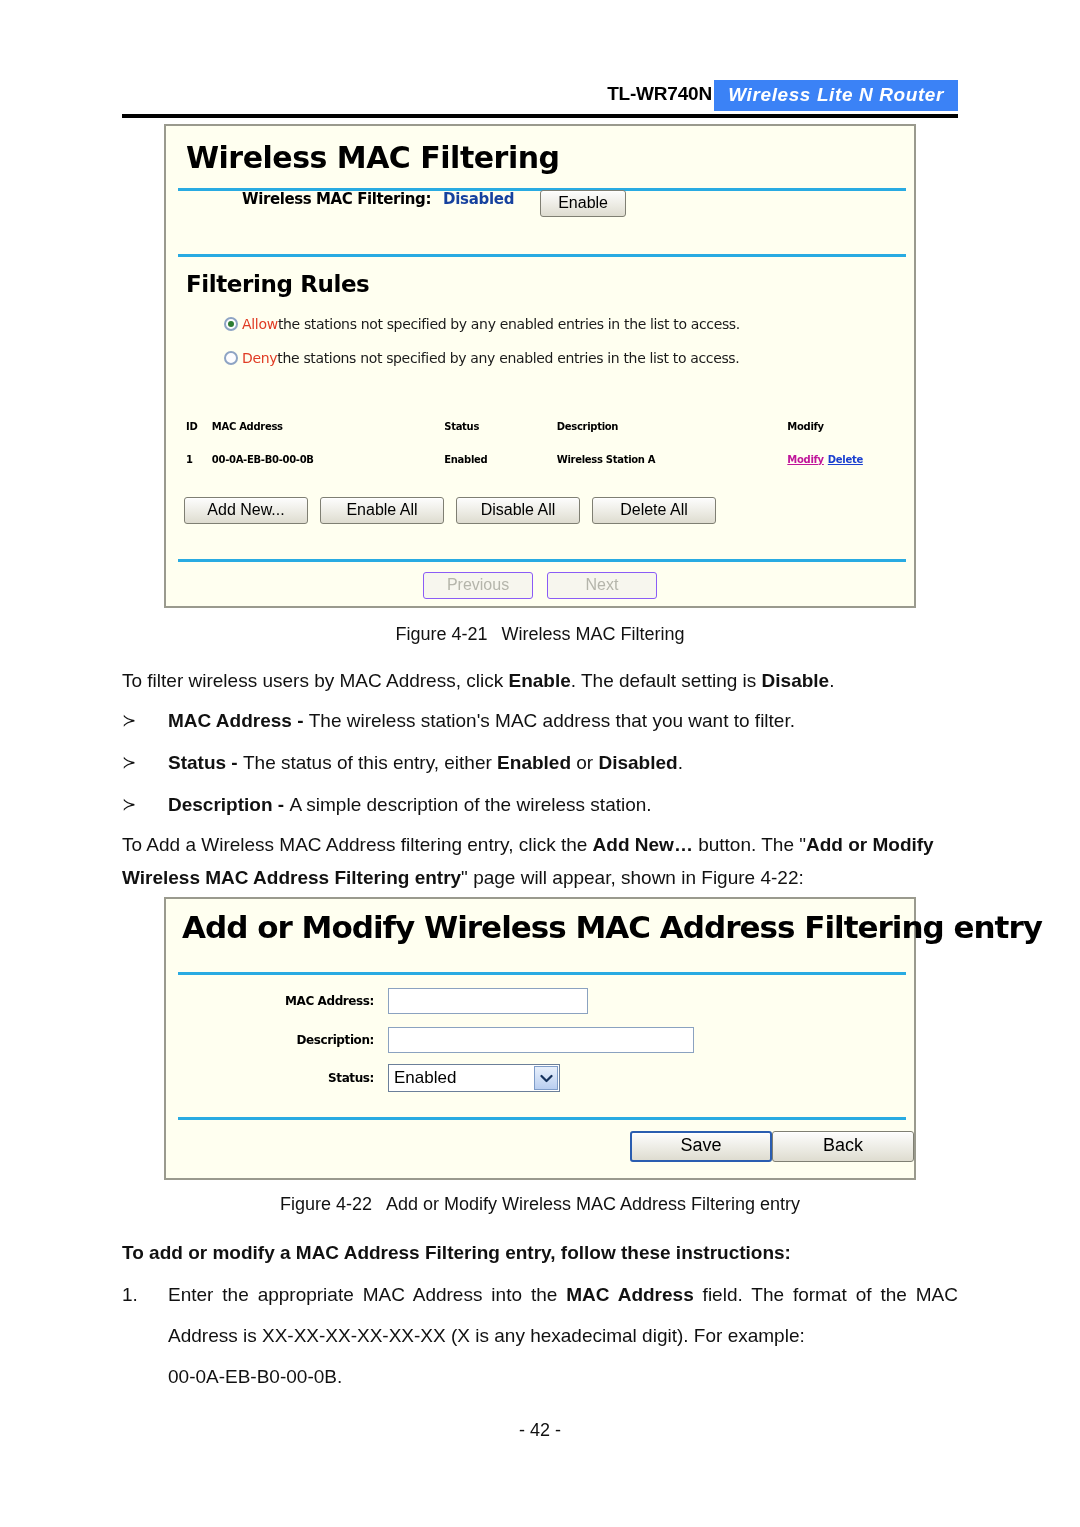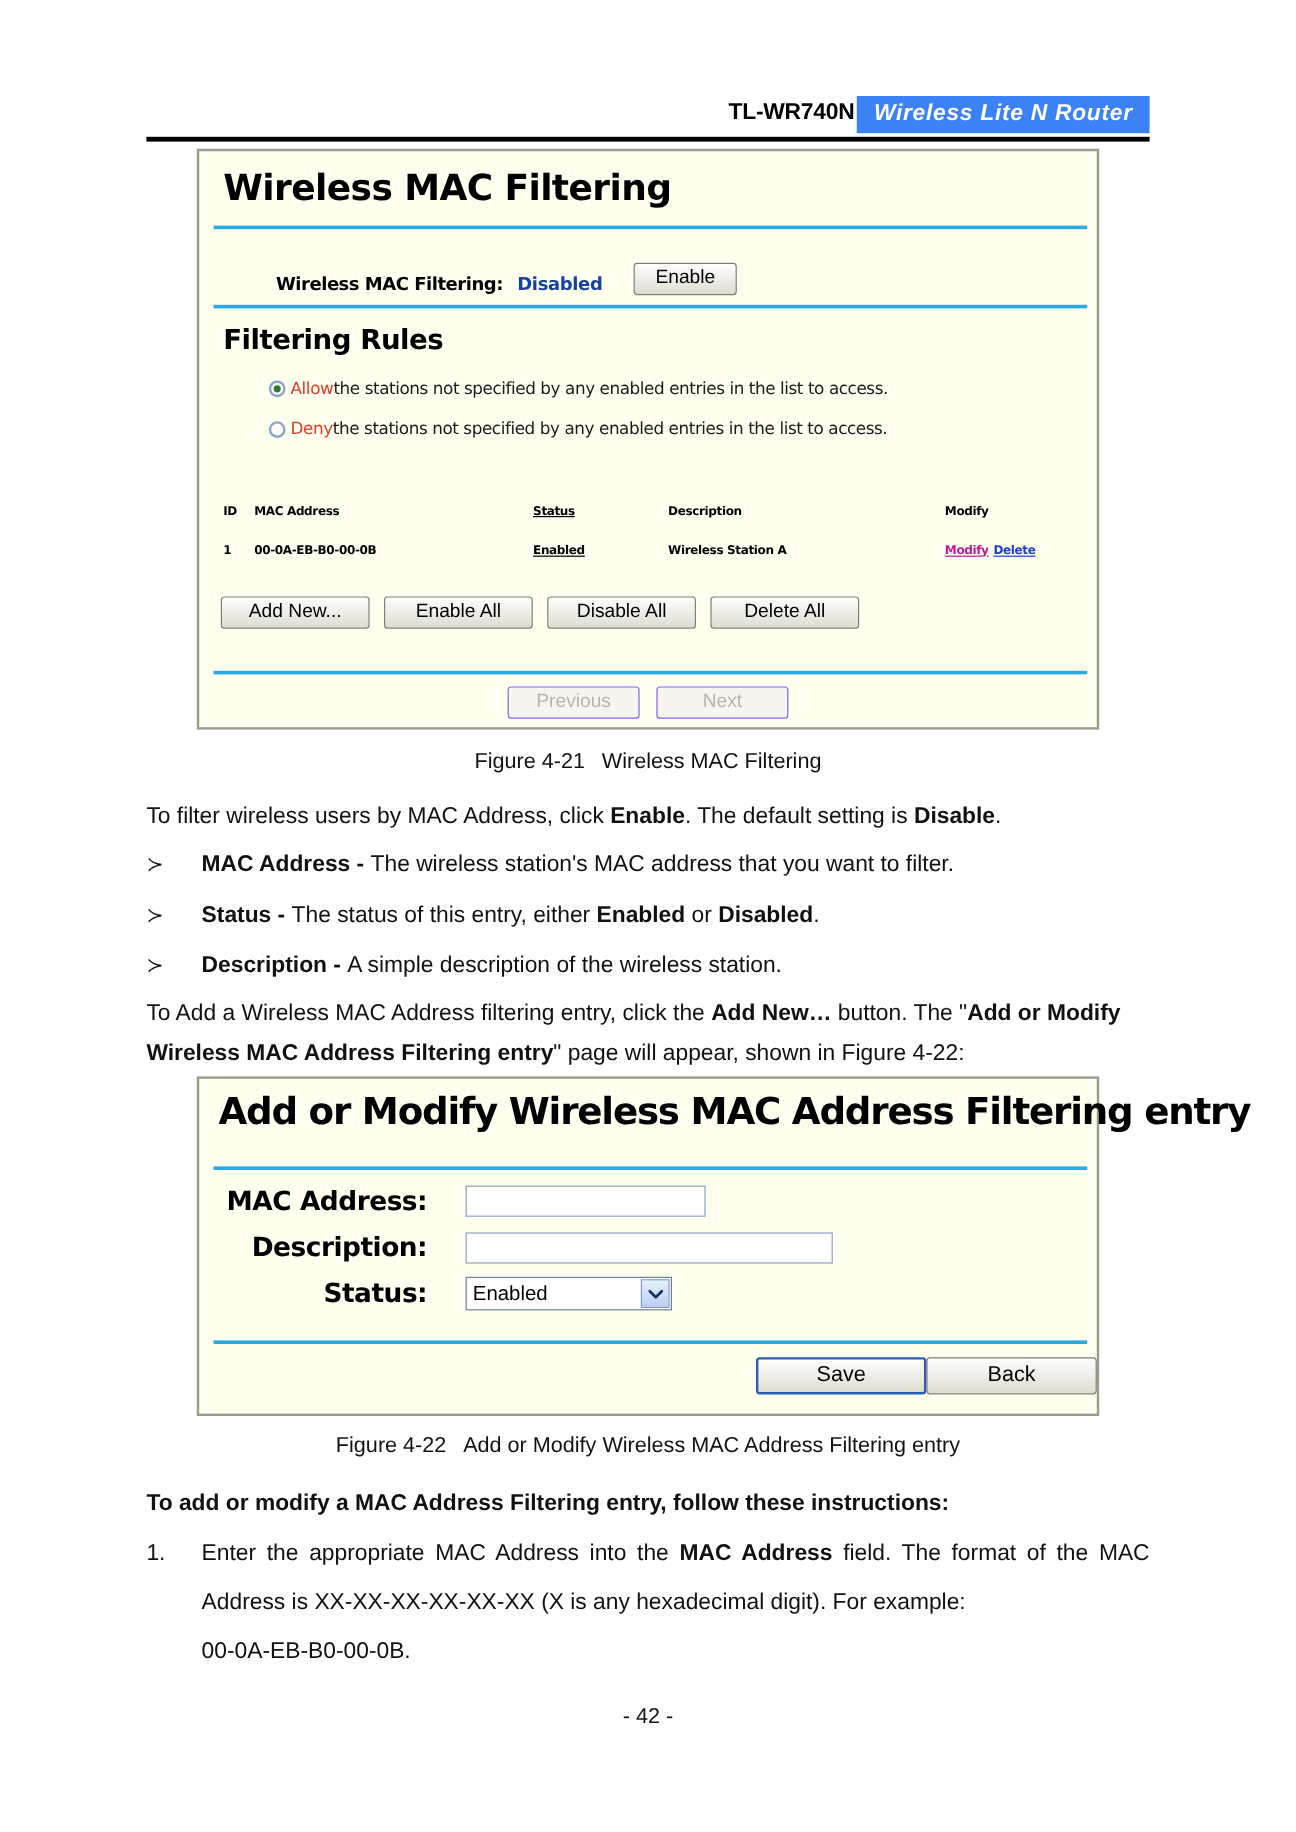--- a/index.html
+++ b/index.html
@@ -109,25 +109,26 @@
   }
   #panel-mac-filtering .rule-bottom {
     position: absolute;
     left: 12px;
     top: 433px;
     width: 728px;
   }
 
   .row-filter-state {
     position: absolute;
-    left: 0; top: 76px;
+    left: 0; top: 64px;
     width: 100%;
     height: 44px;
     display: flex;
-    align-items: flex-end;
+    align-items: flex-start;
+    padding-left: 12px;
   }
   .lbl-bold-small {
     font-family: "DejaVu Sans", sans-serif;
     font-size: 15px;
     font-weight: bold;
     color: #000;
     letter-spacing: -0.4px;
   }
   .val-blue {
     font-family: "DejaVu Sans", sans-serif;
@@ -224,21 +225,21 @@
     font-weight: bold;
     letter-spacing: -0.3px;
   }
   .mac-table .trow {
     display: flex;
     align-items: center;
     height: 32px;
   }
   .c-id    { width: 28px; }
   .c-mac   { width: 252px; }
-  .c-stat  { width: 122px; text-decoration: underline; }
+  .c-stat  { width: 122px; }
   .c-desc  { width: 250px; }
   .c-mod   { width: 120px; }
   .link-modify {
     color: #c0169a;
     text-decoration: underline;
     cursor: pointer;
   }
   .link-delete {
     color: #1a3fd0;
     text-decoration: underline;
@@ -290,26 +291,26 @@
     top: 218px;
     width: 728px;
   }
   .form-row {
     position: absolute;
     display: flex;
     align-items: center;
   }
   .form-label {
     font-family: "DejaVu Sans", sans-serif;
-    font-size: 22px;
+    font-size: 12px;
     font-weight: bold;
     letter-spacing: -0.4px;
     text-align: right;
     width: 222px;
-    padding-right: 32px;
+    padding-right: 14px;
     box-sizing: border-box;
   }
   .txt-input {
     border: 1px solid #8ba2c0;
     background: #ffffff;
     height: 26px;
     box-sizing: border-box;
     font-family: "Liberation Sans", sans-serif;
     font-size: 14px;
     padding: 0 4px;

